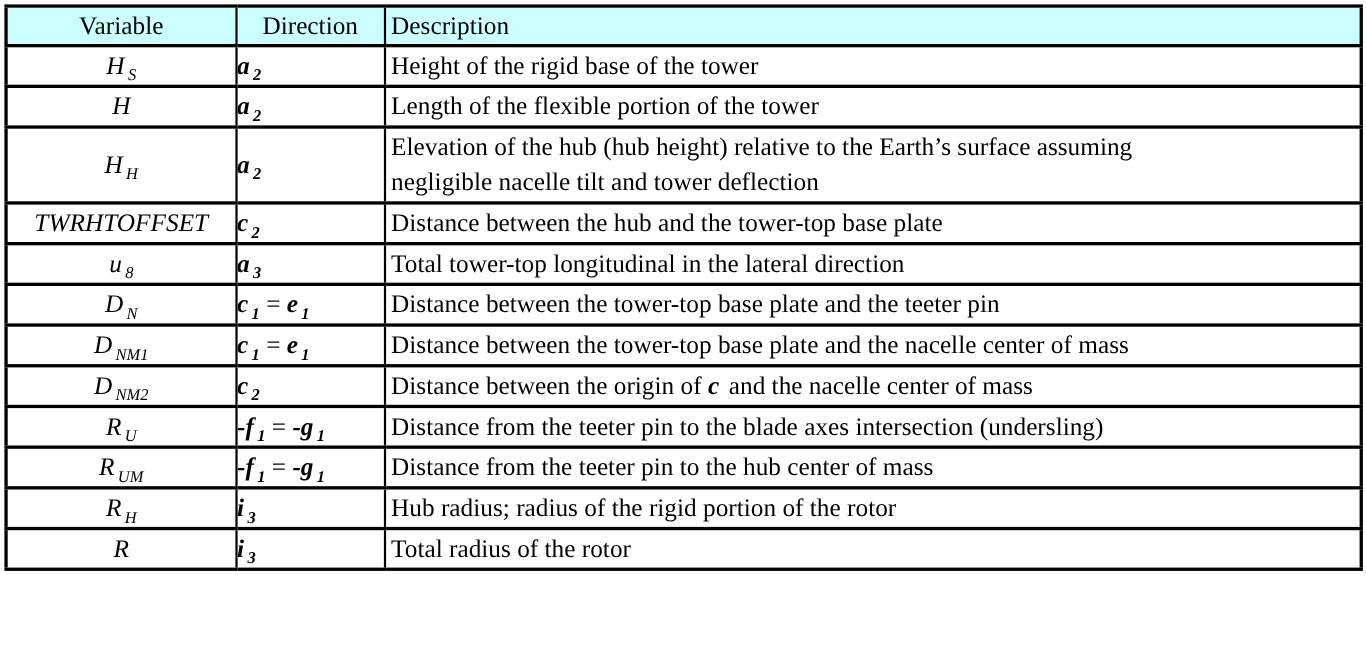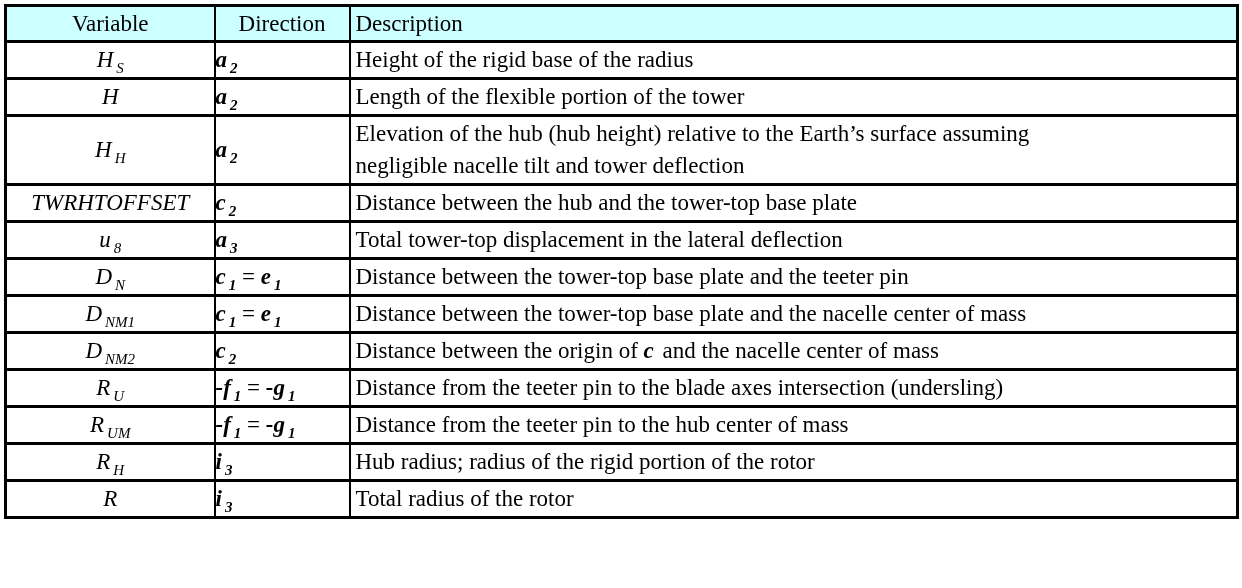--- a/index.html
+++ b/index.html
@@ -66,21 +66,21 @@
       <tr>
         <th class="h-var">Variable</th>
         <th class="h-dir">Direction</th>
         <th class="h-desc">Description</th>
       </tr>
     </thead>
     <tbody>
   <tr>
     <td class="var-cell"><span class="sym">H</span><sub class="s">S</sub></td>
     <td class="dir-cell"><span class="sym b">a</span><sub class="s b">2</sub></td>
-    <td class="desc-cell"><span>Height of the rigid base of the radius</span></td>
+    <td class="desc-cell"><span>Height of the rigid base of the tower</span></td>
   </tr>
 
   <tr>
     <td class="var-cell"><span class="sym">H</span></td>
     <td class="dir-cell"><span class="sym b">a</span><sub class="s b">2</sub></td>
     <td class="desc-cell"><span>Length of the flexible portion of the tower</span></td>
   </tr>
 
   <tr>
     <td class="var-cell"><span class="sym">H</span><sub class="s">H</sub></td>
@@ -91,21 +91,21 @@
   <tr>
     <td class="var-cell"><span class="sym">TWRHTOFFSET</span></td>
     <td class="dir-cell"><span class="sym b">c</span><sub class="s b">2</sub></td>
     <td class="desc-cell"><span>Distance between the hub and the tower-top base plate</span></td>
   </tr>
 
 
   <tr>
     <td class="var-cell"><span class="sym">u</span><sub class="s">8</sub></td>
     <td class="dir-cell"><span class="sym b">a</span><sub class="s b">3</sub></td>
-    <td class="desc-cell"><span>Total tower-top displacement in the lateral deflection</span></td>
+    <td class="desc-cell"><span>Total tower-top longitudinal in the lateral direction</span></td>
   </tr>
 
   <tr>
     <td class="var-cell"><span class="sym">D</span><sub class="s">N</sub></td>
     <td class="dir-cell"><span class="sym b">c</span><sub class="s b">1</sub> = <span class="sym b">e</span><sub class="s b">1</sub></td>
     <td class="desc-cell"><span>Distance between the tower-top base plate and the teeter pin</span></td>
   </tr>
 
   <tr>
     <td class="var-cell"><span class="sym">D</span><sub class="s">NM1</sub></td>

